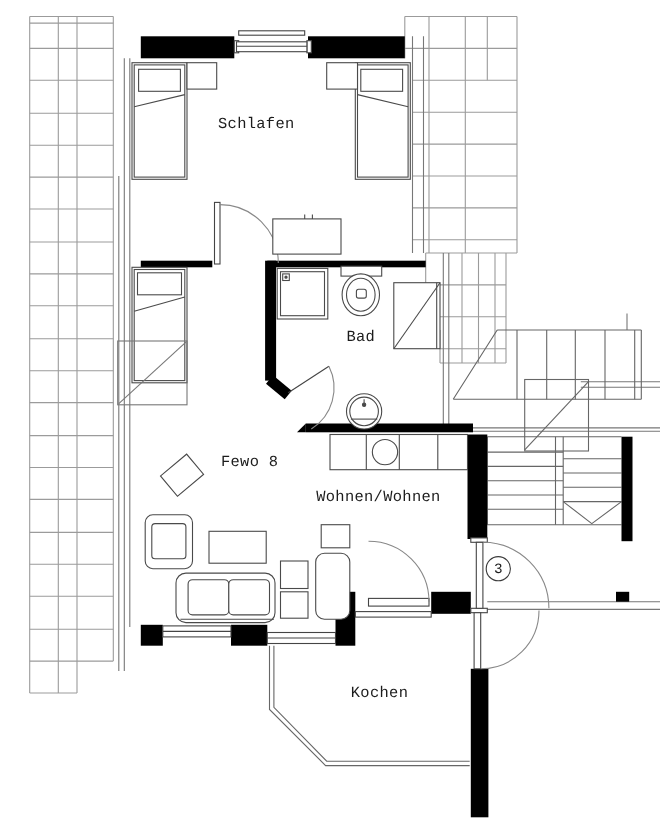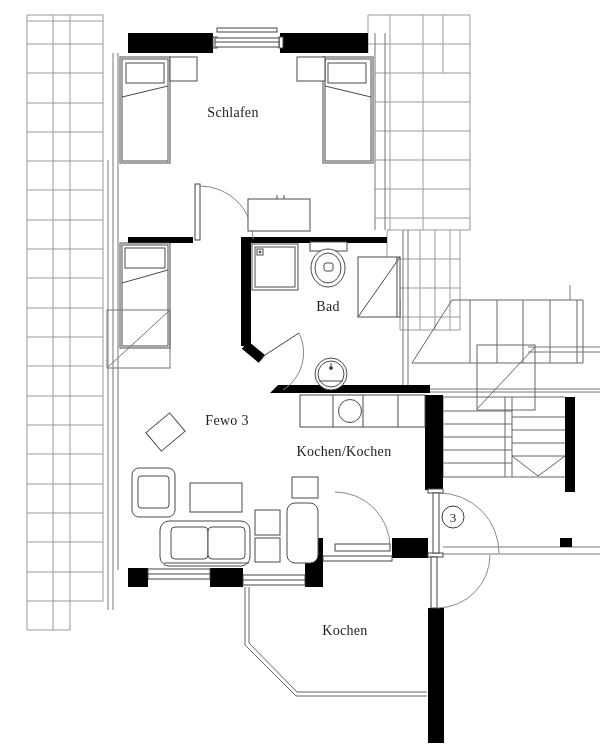--- a/index.html
+++ b/index.html
@@ -1,20 +1,20 @@
 <!DOCTYPE html>
 <html><head>
 <meta charset="utf-8">
 <style>
   html,body{margin:0;padding:0;background:#ffffff;}
   #plan{
     position:relative;
     width:600px;height:750px;
     background:#ffffff;
-    font-family:Liberation Serif, serif;
+    font-family:Liberation Mono, monospace;
     overflow:hidden;
   }
   #plan svg{position:absolute;left:0;top:0;}
   .lbl{
     position:absolute;
     transform:translate(-50%,-50%);
     font-size:14px;
     color:#1c1c1c;
     white-space:nowrap;
     letter-spacing:0.3px;
@@ -233,21 +233,21 @@
     <path d="M245 587 L245 645 L296 696 L427 696"></path>
     <path d="M249 587 L249 643 L297 692 L427 692"></path>
   </g>
 
 </svg>
 
 <div class="lbl" style="left:233px;top:113px">Schlafen</div>
 
 <div class="lbl" style="left:328px;top:307px">Bad</div>
 
-<div class="lbl" style="left:227px;top:421px">Fewo 3</div>
-
-<div class="lbl" style="left:344px;top:452px">Kochen/Kochen</div>
+<div class="lbl" style="left:227px;top:421px">Fewo 8</div>
+
+<div class="lbl" style="left:344px;top:452px">Wohnen/Wohnen</div>
 
 <div class="lbl" style="left:345px;top:631px">Kochen</div>
 
 <div class="badge" style="left:453px;top:517px">3</div>
 
 </div>
 
 </body></html>

